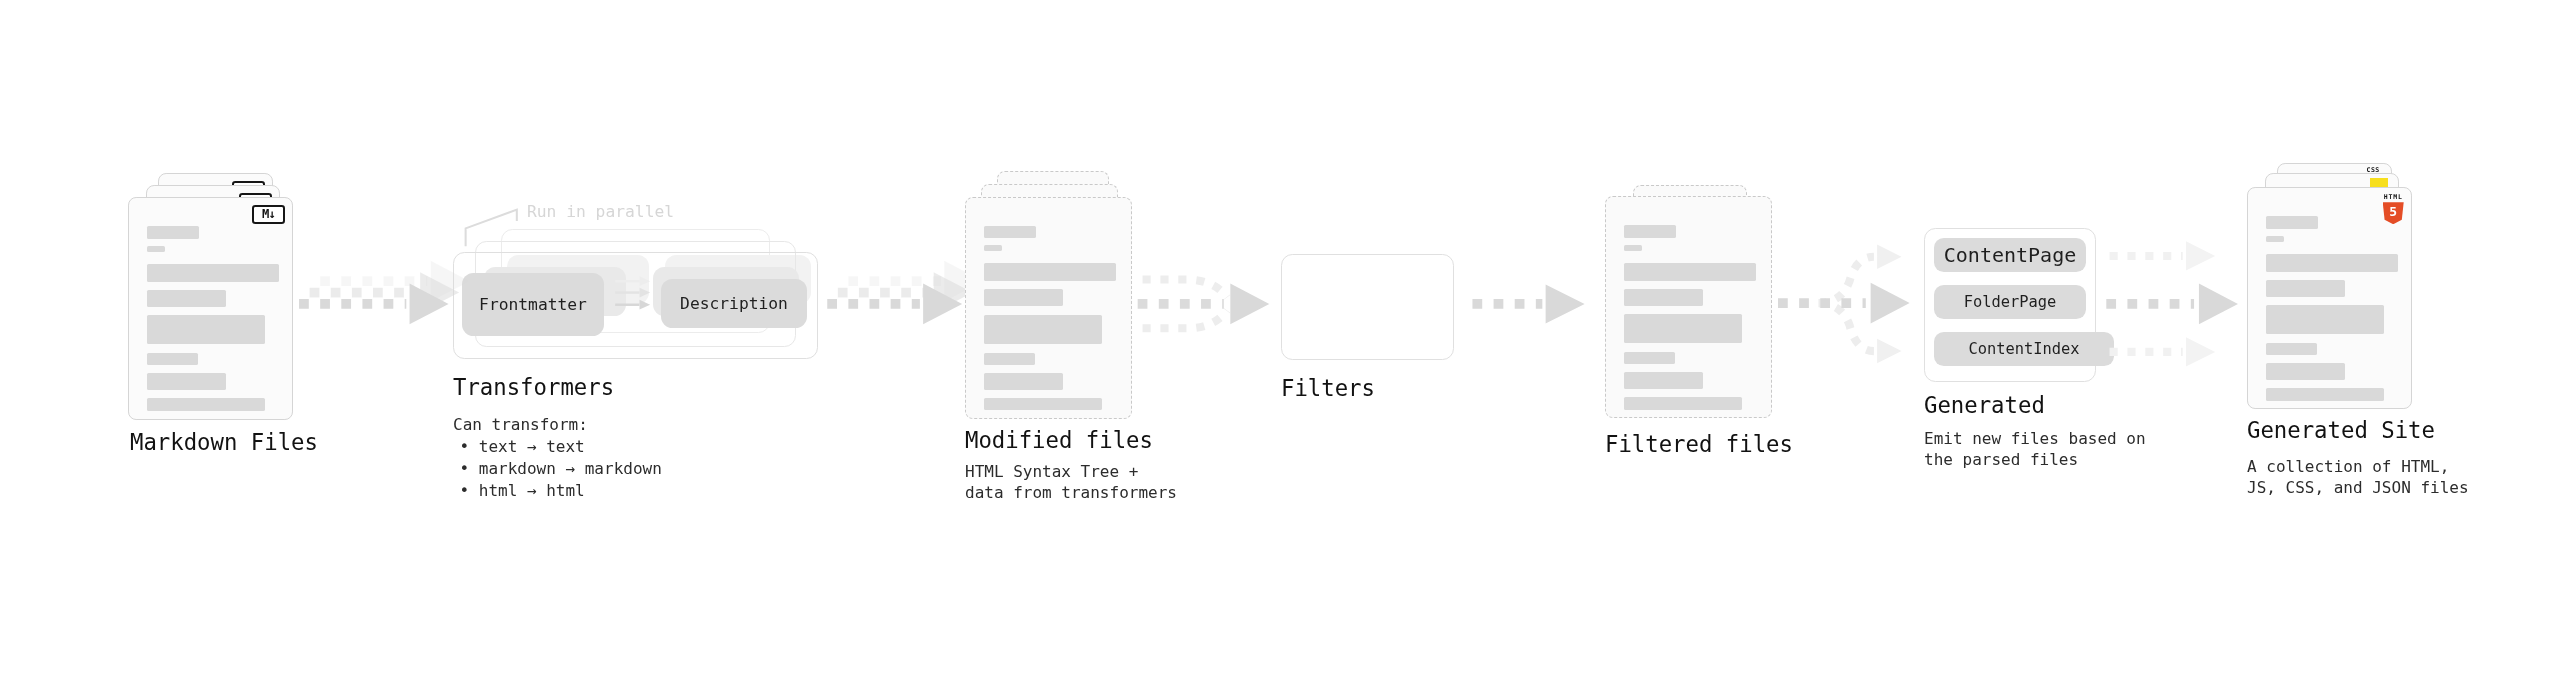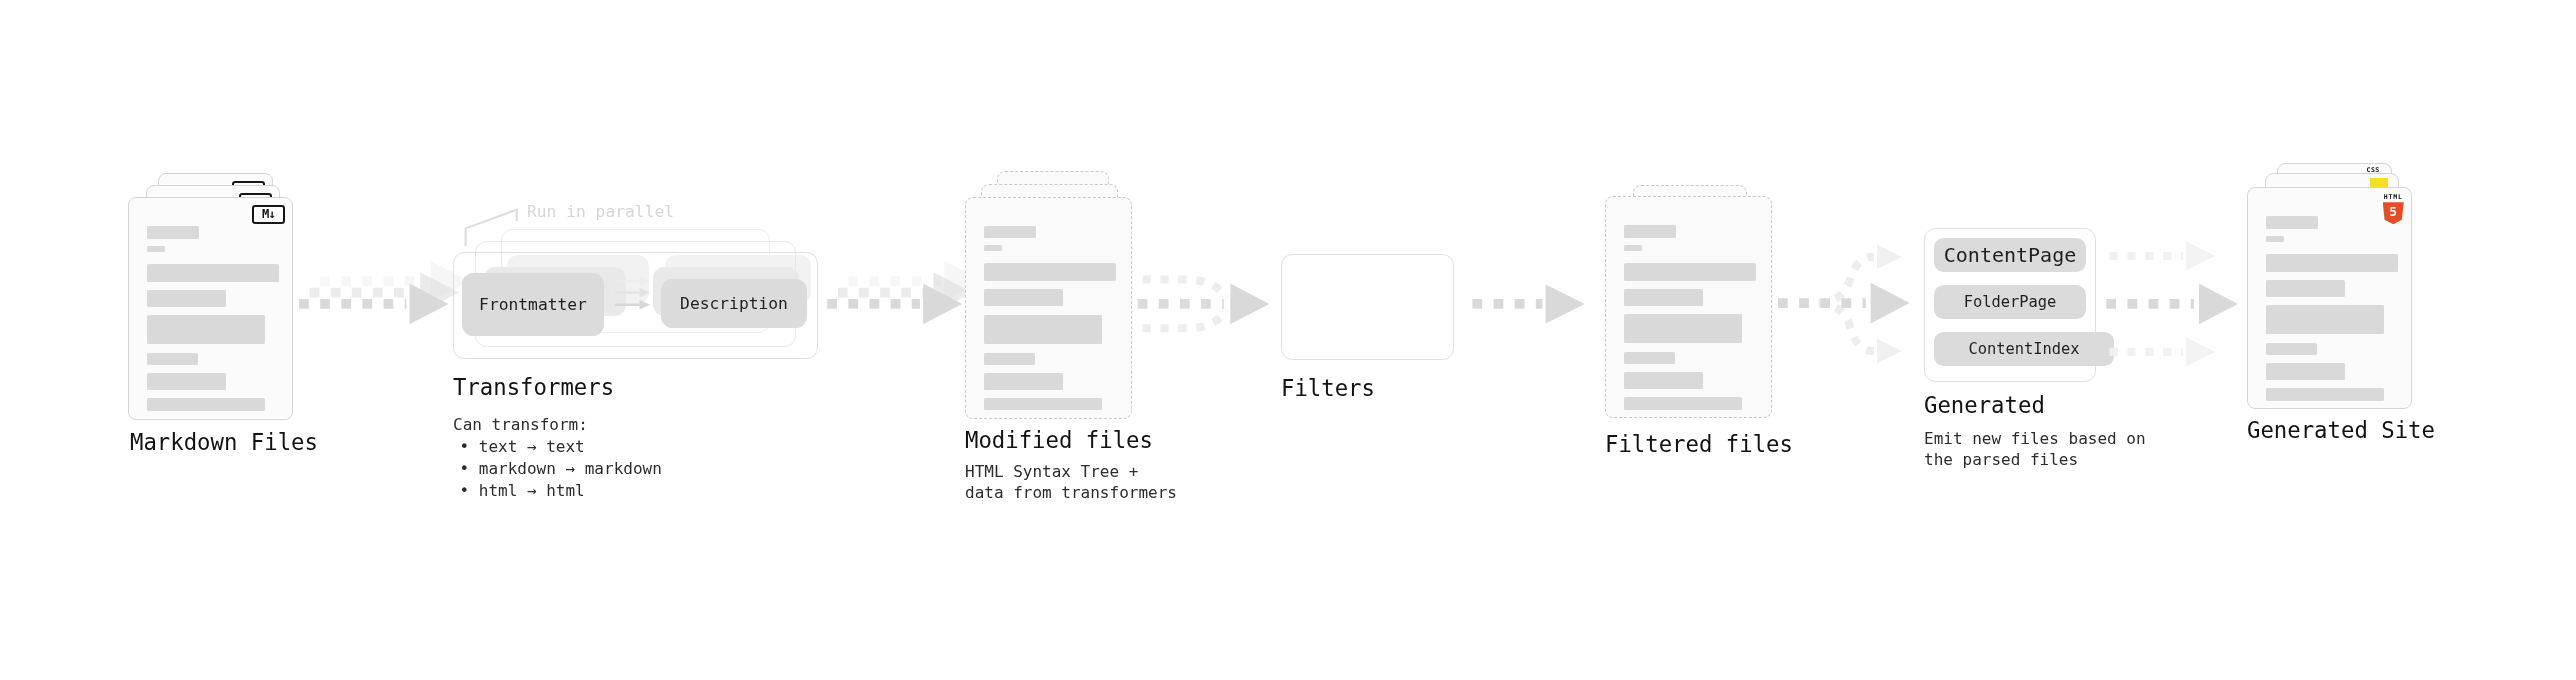--- a/index.html
+++ b/index.html
@@ -194,20 +194,24 @@
         <div class="bar b3"></div>
         <div class="bar b4"></div>
         <div class="bar b5"></div>
         <div class="bar b6"></div>
         <div class="bar b7"></div>
         <div class="bar b8"></div>
       </div>
     </div>
   </div>
   <div class="node-label" style="left:2247px;top:417px;">Generated Site</div>
+  <div class="node-desc" style="left:2247px;top:456px;">
+    <div class="desc-line">A collection of HTML,</div>
+    <div class="desc-line">JS, CSS, and JSON files</div>
+  </div>
 
   <svg class="arrows" viewBox="0 0 3170 838" xmlns="http://www.w3.org/2000/svg">
 
     <g>
       <path d="M 573 303 L 573 281 L 636 258 L 636 272" fill="none" stroke="#DCDCDC" stroke-width="2.5"></path>
     </g>
 
     <g>
       <g opacity="0.22" transform="translate(26,-28)">
         <line x1="368" y1="374" x2="500" y2="374" stroke="#D9D9D9" stroke-width="12" stroke-dasharray="12 14"></line>

